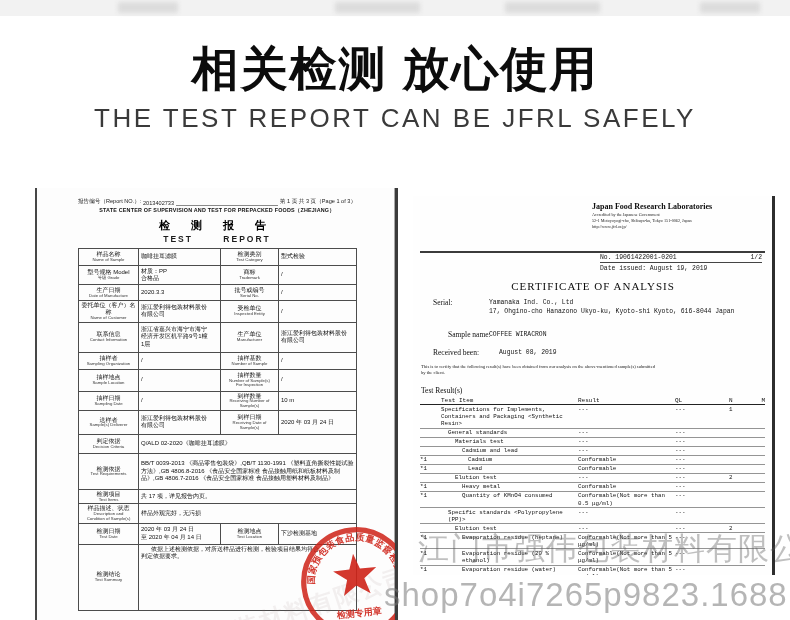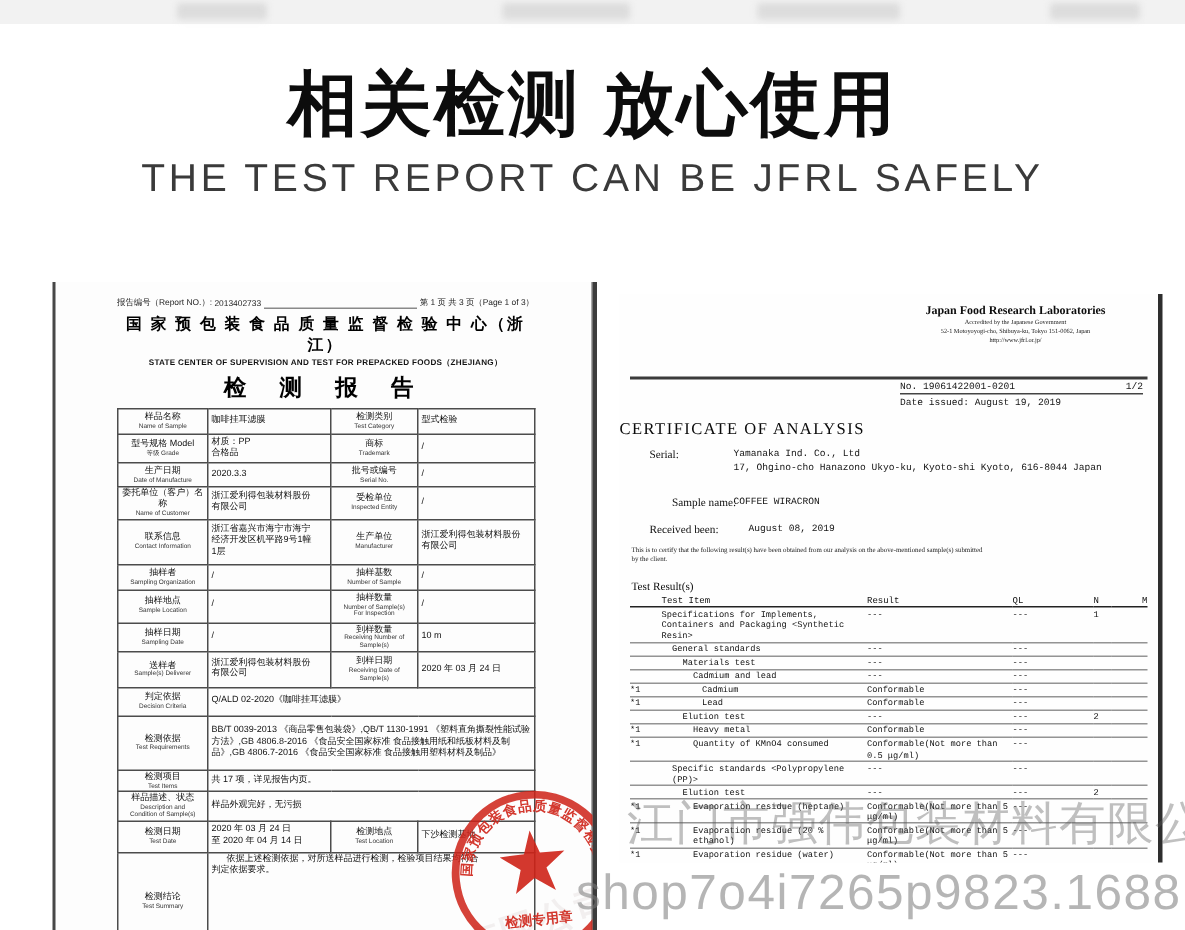--- a/index.html
+++ b/index.html
@@ -20,21 +20,21 @@
 
   
   .doc-left { left:35px; top:188px; width:363px; height:432px; background:#fdfdfd;
               border-left:2px solid #474747; border-right:3px solid #3c3c3c;
               box-shadow:inset -12px 0 0 -11px #aaa;
               padding:10px 39px 0 41px; overflow:hidden; }
   .l-top { display:flex; align-items:flex-end; font-size:5.6px; color:#222; white-space:nowrap; }
   .l-top .fill { flex:1; border-bottom:1px solid #8a8a8a; height:5px; margin:0 2px; }
   .l-org { margin-top:3px; text-align:center; font-size:10.5px; font-weight:900; letter-spacing:1.5px; color:#000; }
   .l-org-en { text-align:center; font-size:5.4px; font-weight:700; color:#111; letter-spacing:0.2px; margin-top:1px; }
-  .l-title { text-align:center; font-size:15px; font-weight:900; letter-spacing:9px; color:#000; margin-top:4px; }
+  .l-title { text-align:center; font-size:11px; font-weight:900; letter-spacing:9px; color:#000; margin-top:4px; }
   .l-title-en { text-align:center; font-size:8.5px; font-weight:900; word-spacing:26px; letter-spacing:2px; margin-top:1px; }
   table.ltab { border-collapse:collapse; table-layout:fixed; width:278px; margin-top:4px; }
   .ltab td { border:1px solid #4c4c4c; padding:1px 2px; vertical-align:middle; overflow:hidden; }
   .ltab .lab { text-align:center; }
   .ltab .zh { font-size:6px; color:#111; line-height:1.15; }
   .ltab .en { font-size:4.3px; color:#333; line-height:1.1; transform-origin:center; }
   .ltab .val { font-size:6px; color:#101010; line-height:1.25; white-space:pre-line; }
   .concl-cell { position:relative; }
 
   
@@ -42,28 +42,28 @@
 
   
   .wm-diag { left:10px; top:140px; width:340px; text-align:center; transform:rotate(-18deg);
              font-size:24px; color:rgba(150,120,120,0.10); font-weight:700; letter-spacing:2px; }
 
   
   .doc-right { left:413px; top:196px; width:362px; height:379px; background:#fefefe;
                border-right:3px solid #2e2e2e; padding:0 7px; overflow:hidden; }
   .logo { left:8px; top:12px; display:flex; align-items:center; }
   .logo-text { font-size:21px; font-weight:800; color:#4f4f4f; letter-spacing:0.5px; margin-left:3px; }
-  .addr { right:10px; top:6px; width:170px; text-align:center; font-family:"Liberation Serif", serif; }
+  .addr { right:10px; top:6px; width:170px; font-family:"Liberation Serif", serif; }
   .addr .a1 { font-size:8px; font-weight:700; color:#0d0d0d; }
   .addr .a2 { font-size:4.2px; color:#222; margin-top:1px; }
   .rule { left:7px; top:55px; width:345px; height:2px; background:#3b3b3b; }
   .no-box { right:10px; top:58px; width:162px; font-family:"Liberation Mono", monospace; font-size:6.4px; color:#151515; }
   .no-line { display:flex; justify-content:space-between; border-bottom:1px solid #444; padding-bottom:1px; }
   .date-issued { margin-top:2px; }
-  .coa-title { left:0; top:84px; width:360px; font-family:"Liberation Serif", serif;
+  .coa-title { left:0; top:84px; width:360px; text-align:center; font-family:"Liberation Serif", serif;
                font-size:11px; letter-spacing:1px; color:#0b0b0b; }
   .kv { font-family:"Liberation Serif", serif; font-size:7.5px; color:#101010; }
   .kv .mono, .monotxt { font-family:"Liberation Mono", monospace; font-size:6.4px; color:#141414; }
   .certify { left:8px; top:168px; width:340px; font-family:"Liberation Serif", serif; font-size:4.6px;
              color:#222; line-height:1.35; }
   .tr-label { left:8px; top:190px; font-family:Liberation Serif, serif; font-size:7.5px; color:#0d0d0d; }
   table.rtab { border-collapse:collapse; table-layout:fixed; width:345px; position:absolute; left:7px; top:200px;
                font-family:"Liberation Mono", monospace; font-size:5.8px; color:#111; }
   .rtab td, .rtab th { padding:0.5px 0; vertical-align:top; line-height:1.22; text-align:left; font-weight:400; }
   .rtab thead th { border-bottom:1.5px solid #222; font-size:6px; }
@@ -93,23 +93,23 @@
   <div class="hero-en">THE TEST REPORT CAN BE JFRL SAFELY</div>
 </div>
 
 <section class="abs doc-left">
   <div class="l-top">
     <span>报告编号（Report NO.）:</span>&nbsp;
     <span>2013402733</span>
     <span class="fill"></span>
     <span>第 1 页 共 3 页（Page 1 of 3）</span>
   </div>
-  <div class="l-org">国 家 预 包 装 食 品 质 量 监 督 检 验 中 心（浙 江）</div>
   <div class="l-org-en">STATE CENTER OF SUPERVISION AND TEST FOR PREPACKED FOODS（ZHEJIANG）</div>
   <div class="l-title">检 测 报 告</div>
+  <div class="l-title-en">TEST REPORT</div>
 
   <table class="ltab">
     <colgroup>
         <col style="width:60px">
         <col style="width:82px">
         <col style="width:58px">
         <col style="width:78px">
       </colgroup>
     <tbody>
         <tr style="height:17px">

